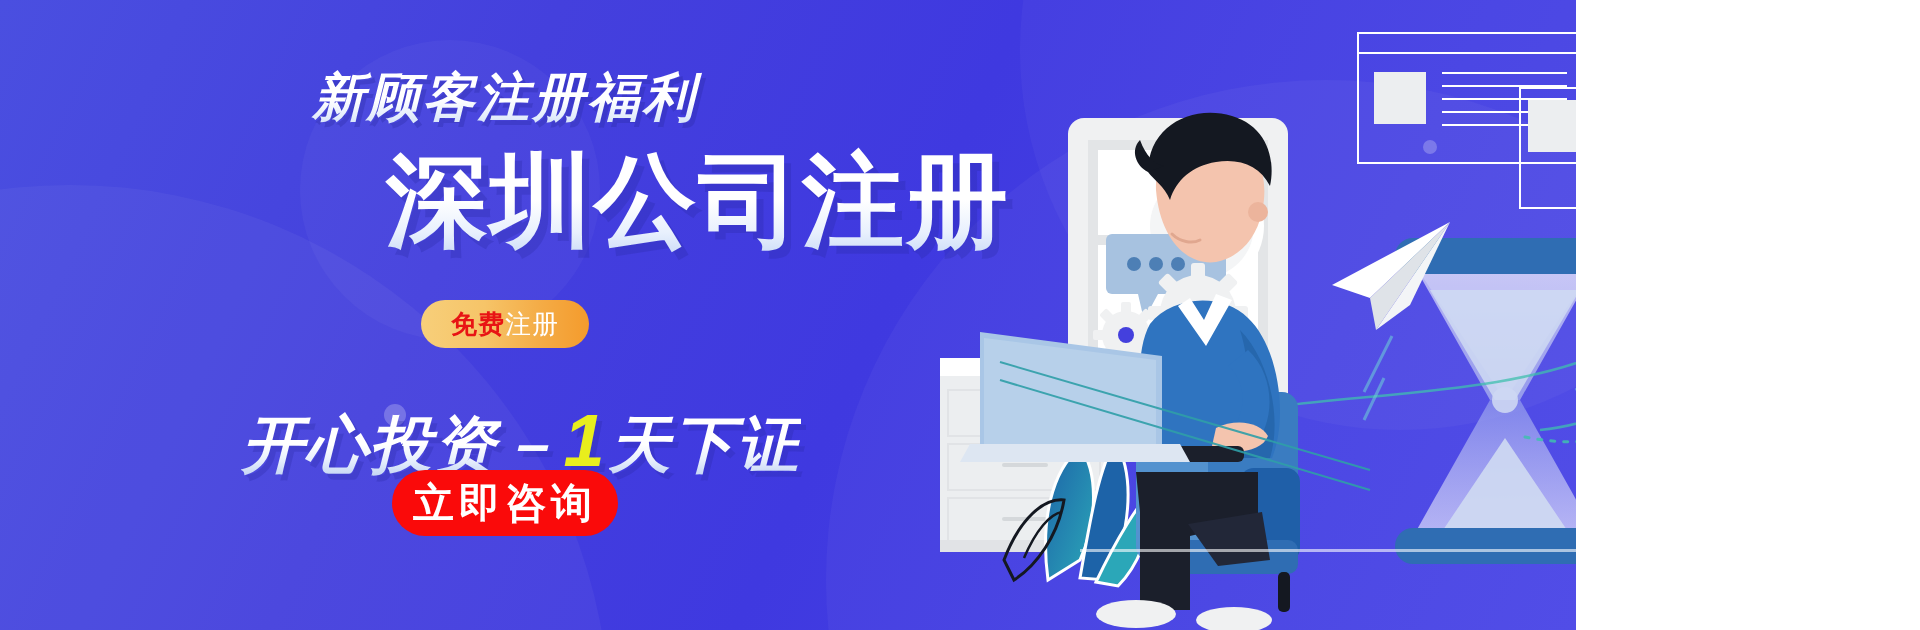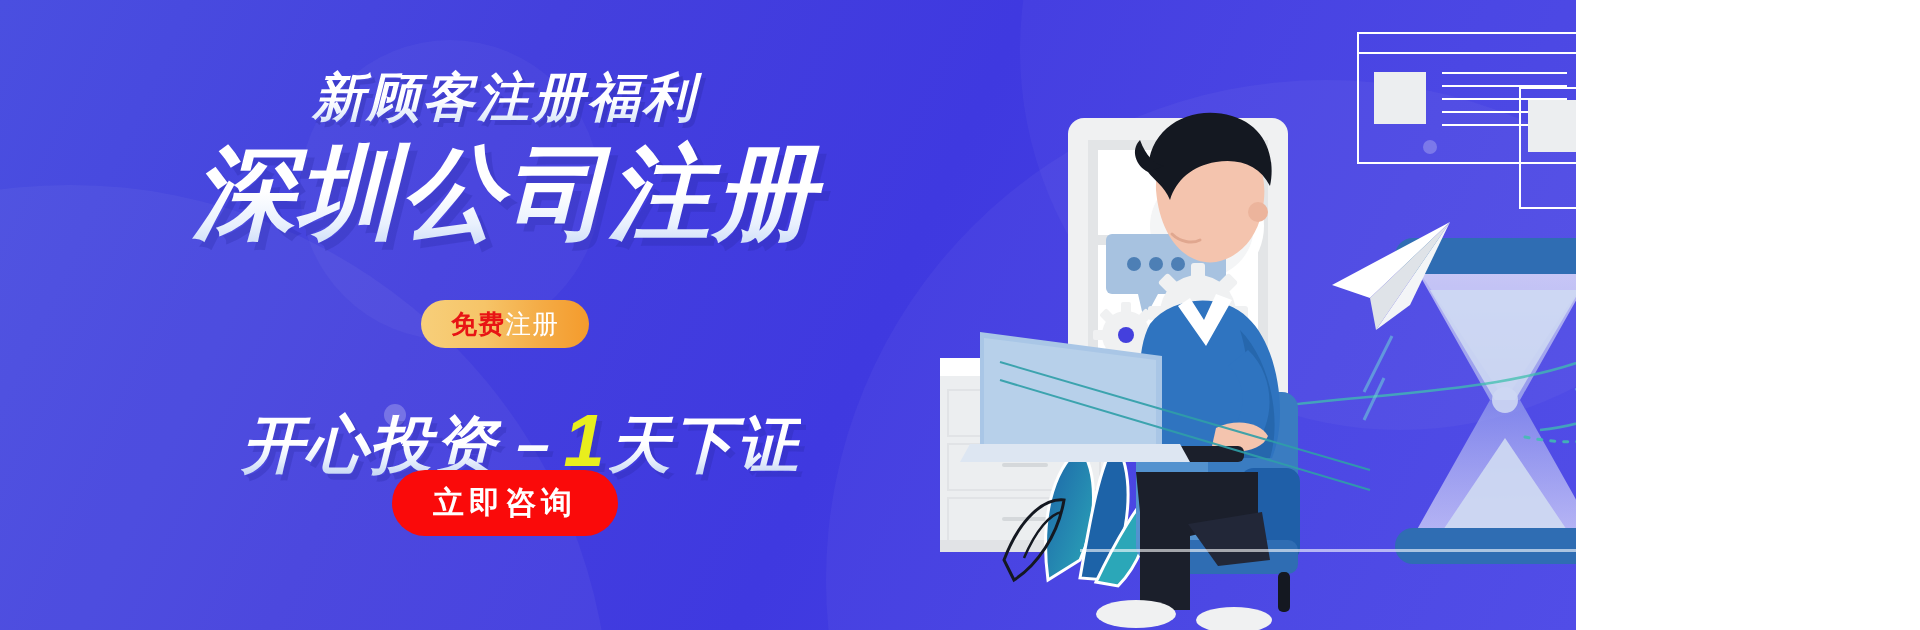--- a/index.html
+++ b/index.html
@@ -33,22 +33,22 @@
   .kicker{
     position:absolute;left:0;top:63px;width:100%;text-align:center;
     font-size:52px;font-weight:bold;font-style:italic;letter-spacing:3px;
     color:#ffffff;
     background:linear-gradient(180deg,#ffffff 0%,#ffffff 52%,#e2ecfb 78%,#bed3f4 100%);
     -webkit-background-clip:text;background-clip:text;-webkit-text-fill-color:transparent;
     text-shadow:none;
     filter:drop-shadow(4px 5px 0 rgba(40,40,160,0.30));
   }
   .headline{
-    position:absolute;left:0;top:126px;width:100%;text-align:center;
-    font-size:102px;font-weight:bold;font-style:italic;letter-spacing:2px;
+    position:absolute;left:0;top:134px;width:100%;text-align:right;
+    font-size:102px;font-weight:bold;letter-spacing:2px;
     background:linear-gradient(180deg,#ffffff 0%,#ffffff 48%,#e8f0fd 72%,#b9cef3 100%);
     -webkit-background-clip:text;background-clip:text;-webkit-text-fill-color:transparent;
     filter:drop-shadow(7px 8px 0 rgba(40,40,160,0.26));
   }
   .badge-wrap{position:absolute;left:0;top:300px;width:100%;display:flex;justify-content:center;}
   .badge{
     display:inline-flex;align-items:center;justify-content:center;
     height:48px;padding:0 30px;border-radius:24px;
     background:linear-gradient(90deg,#f7cf7a 0%,#f6c468 38%,#f4ab45 72%,#f49b2c 100%);
     font-size:26px;letter-spacing:1px;color:#ffffff;white-space:nowrap;
@@ -67,21 +67,21 @@
   }
   .tagline .num{
     color:#e8ee1d;
     filter:drop-shadow(5px 6px 0 rgba(40,40,160,0.26));
     font-size:74px;padding:0 2px;
   }
   .cta-wrap{position:absolute;left:0;top:470px;width:100%;display:flex;justify-content:center;}
   .cta{
     display:inline-flex;align-items:center;justify-content:center;
     width:226px;height:66px;border-radius:33px;background:#fa0a0a;border:none;cursor:pointer;
-    color:#fff;font-size:31px;font-weight:bold;letter-spacing:5px;
+    color:#fff;font-size:41px;font-weight:bold;letter-spacing:5px;
     font-family:"Liberation Sans","DejaVu Sans",sans-serif;
   }
   
   .illus{position:absolute;left:940px;top:0;width:980px;height:630px;}
   .illus svg{display:block;}
 </style>
 </head>
 <body>
 
 <div class="banner">

